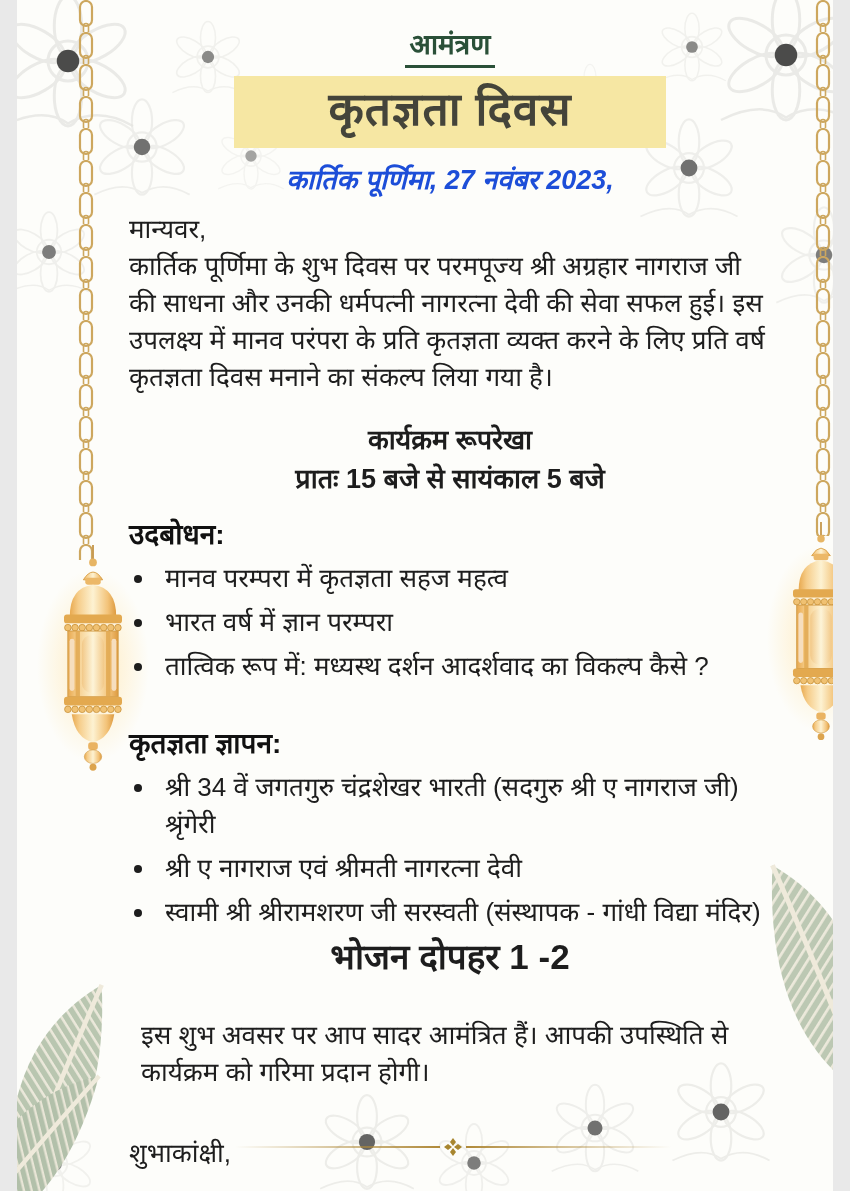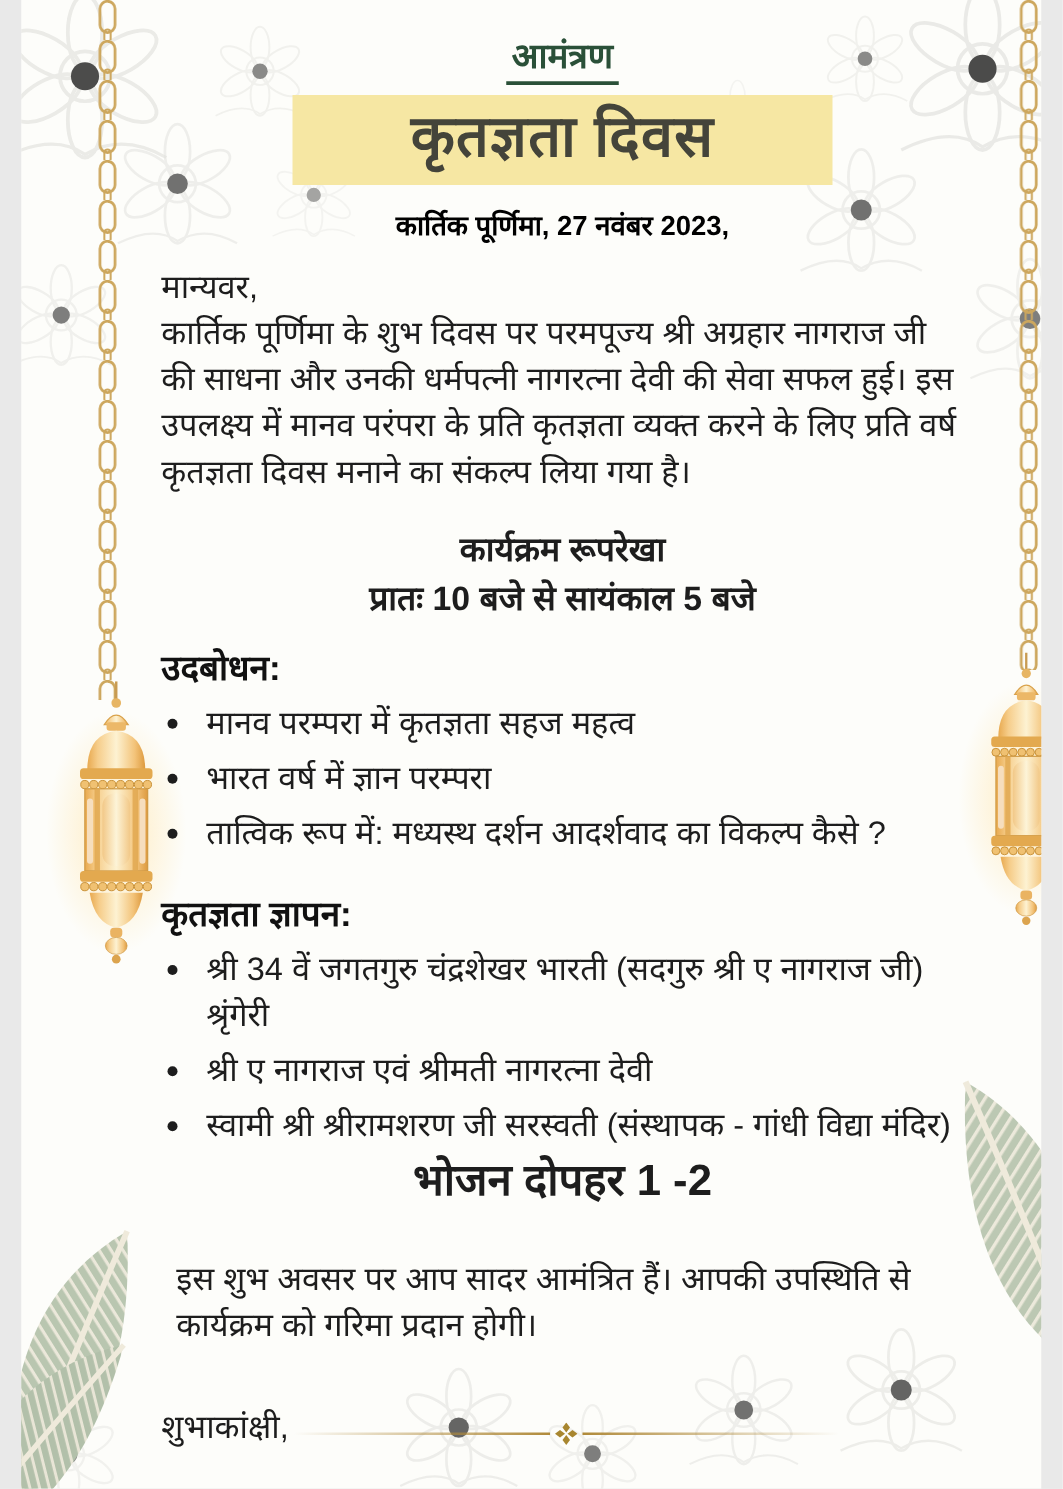--- a/index.html
+++ b/index.html
@@ -48,28 +48,28 @@
     background:#f6e7a3;
     text-align:center;
   }
   .title-box h1{
     margin:0;padding:8px 6px 14px;
     font-size:46px;line-height:50px;font-weight:600;
     color:#44443a;letter-spacing:1px;
   }
   .date-block{
     margin-top:14px;text-align:center;
-    color:#000000;font-weight:bold;font-size:22px;line-height:37px;
+    color:#1d4ed8;font-weight:bold;font-size:27px;line-height:37px;font-style:italic;
   }
   .salutation{margin:12px 0 0;}
   .intro{margin:0;}
   .program-head{margin-top:26px;text-align:center;font-weight:bold;font-size:27px;}
   .program-time{margin-top:2px;text-align:center;font-weight:bold;font-size:27px;}
   h3.sec{margin:18px 0 0;font-size:28px;font-weight:bold;color:#111;}
-  h3.sec.second{margin-top:28px;}
+  h3.sec.second{margin-top:40px;}
   ul.blist{margin:7px 0 0 28px;padding:0;list-style:disc;}
   ul.blist li{margin:0 0 7px;padding-left:8px;line-height:37px;}
   .lunch{margin-top:4px;text-align:center;font-weight:bold;font-size:35px;}
   .closing{margin:42px 12px 0;}
   .signature{margin-top:42px;line-height:41px;}
 </style>
 </head>
 <body>
 
 <div class="page">
@@ -343,21 +343,21 @@
     </div>
 
     <div class="date-block">
       <div>कार्तिक पूर्णिमा, 27 नवंबर 2023,</div>
     </div>
 
     <p class="salutation">मान्यवर,</p>
     <p class="intro">कार्तिक पूर्णिमा के शुभ दिवस पर परमपूज्य श्री अग्रहार नागराज जी की साधना और उनकी धर्मपत्नी नागरत्ना देवी की सेवा सफल हुई। इस उपलक्ष्य में मानव परंपरा के प्रति कृतज्ञता व्यक्त करने के लिए प्रति वर्ष कृतज्ञता दिवस मनाने का संकल्प लिया गया है।</p>
 
     <div class="program-head">कार्यक्रम रूपरेखा</div>
-    <div class="program-time">प्रातः 10 बजे से सायंकाल 5 बजे</div>
+    <div class="program-time">प्रातः 15 बजे से सायंकाल 5 बजे</div>
 
     <h3 class="sec">उदबोधन:</h3>
     <ul class="blist">
       <li>मानव परम्परा में कृतज्ञता सहज महत्व</li>
       <li>भारत वर्ष में ज्ञान परम्परा</li>
       <li>तात्विक रूप में: मध्यस्थ दर्शन आदर्शवाद का विकल्प कैसे ?</li>
     </ul>
 
     <h3 class="sec second">कृतज्ञता ज्ञापन:</h3>
     <ul class="blist">

